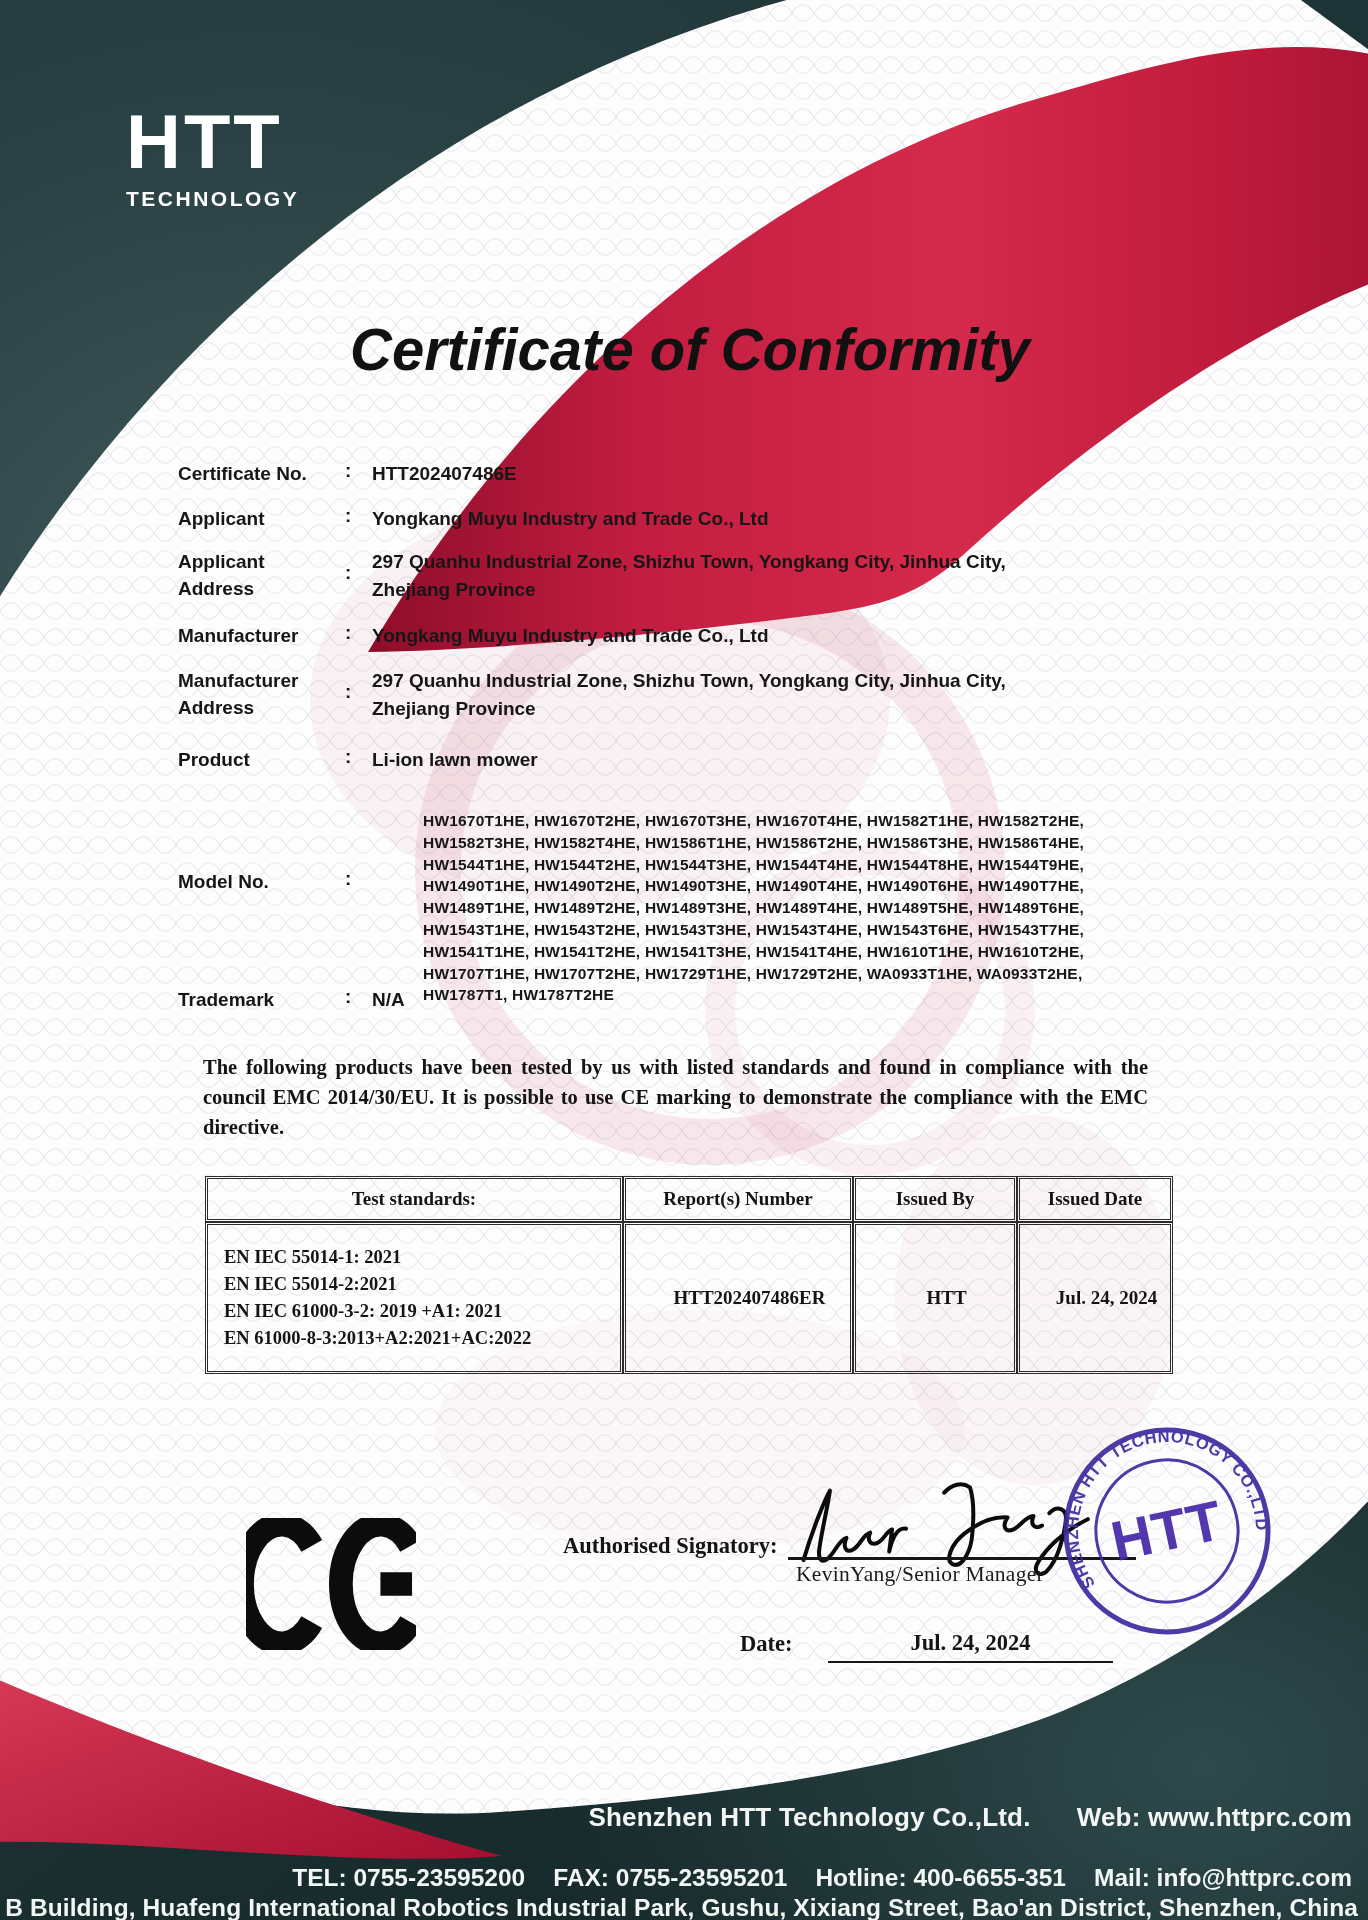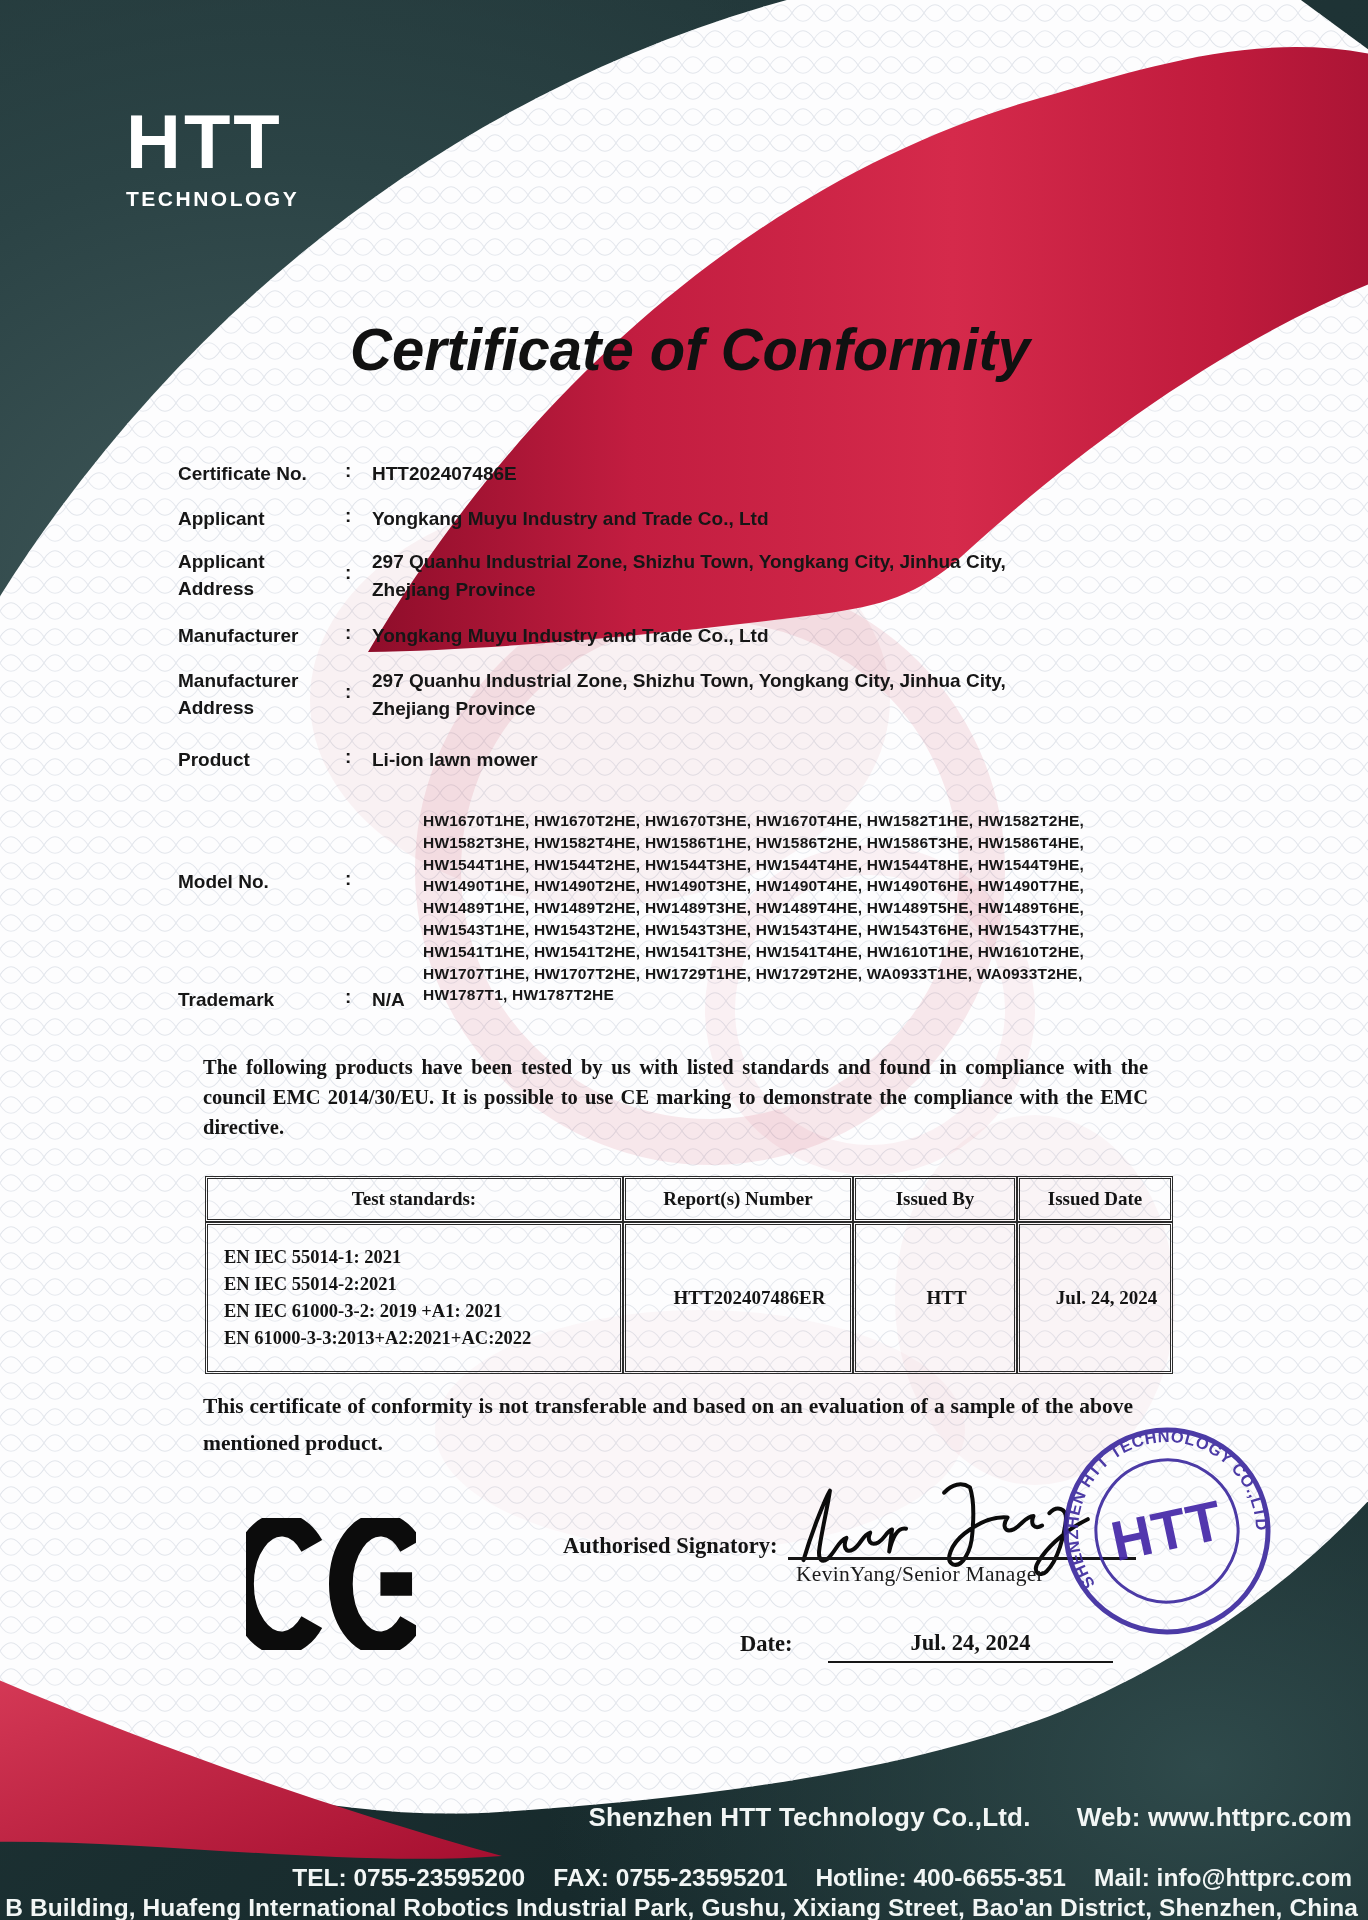--- a/index.html
+++ b/index.html
@@ -201,30 +201,29 @@
         <th>Test standards:</th>
         <th>Report(s) Number</th>
         <th>Issued By</th>
         <th>Issued Date</th>
       </tr>
       <tr>
         <td class="std">
           <div class="std-line">EN IEC 55014-1: 2021</div>
           <div class="std-line">EN IEC 55014-2:2021</div>
           <div class="std-line">EN IEC 61000-3-2: 2019 +A1: 2021</div>
-          <div class="std-line">EN 61000-3-3:2013+A2:2021+AC:2022</div>
+          <div class="std-line">EN 61000-8-3:2013+A2:2021+AC:2022</div>
         </td>
         <td>HTT202407486ER</td>
         <td>HTT</td>
         <td>Jul. 24, 2024</td>
       </tr>
     </tbody>
       </table>
 
-    <div class="para p-transfer">This certificate of conformity is not transferable and based on an evaluation of a sample of the above mentioned product.</div>
 
     <svg class="ce-svg" width="170" height="132" viewBox="0 0 172 132">
       <path d="M66.6,27.4 A40,60 0 1 0 66.6,104.6" fill="none" stroke="#0c0c0c" stroke-width="24"></path>
       <path d="M166.6,27.4 A40,60 0 1 0 166.6,104.6" fill="none" stroke="#0c0c0c" stroke-width="24"></path>
       <path d="M136,66 L168,66" stroke="#0c0c0c" stroke-width="24"></path>
     </svg>
 
     <div class="auth-label">Authorised Signatory:</div>
     <svg class="signature-svg" width="340" height="110" viewBox="0 0 340 110">
       <g fill="none" stroke="#0b0b0b" stroke-width="4" stroke-linecap="round" stroke-linejoin="round">

